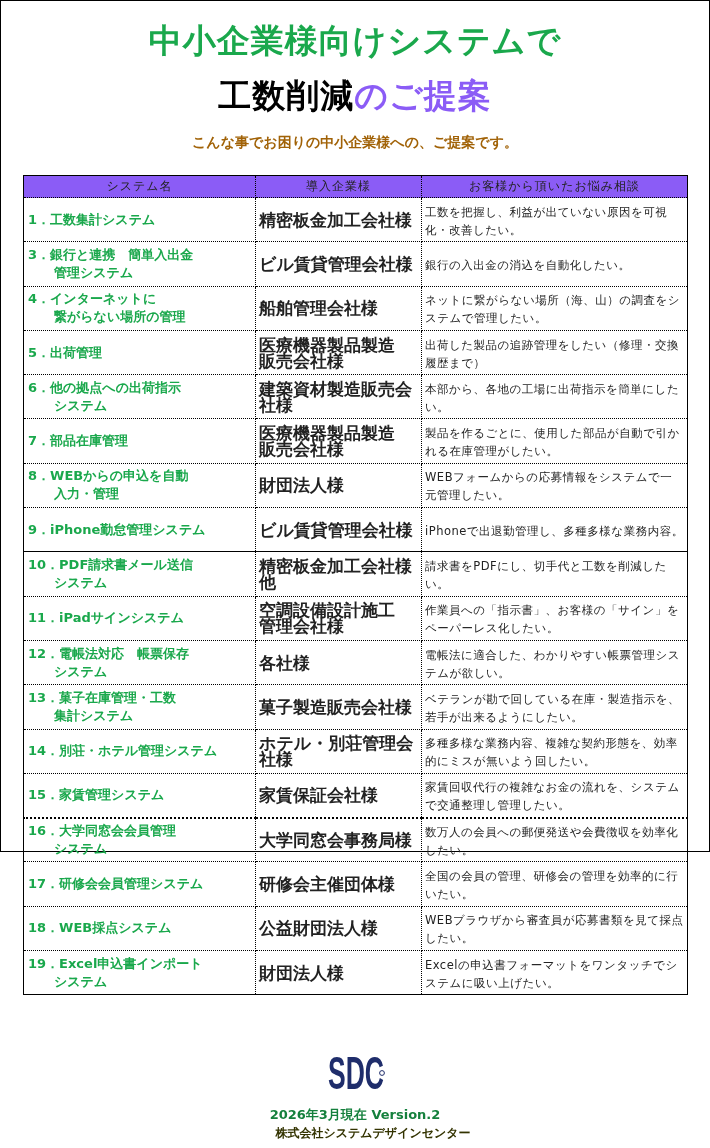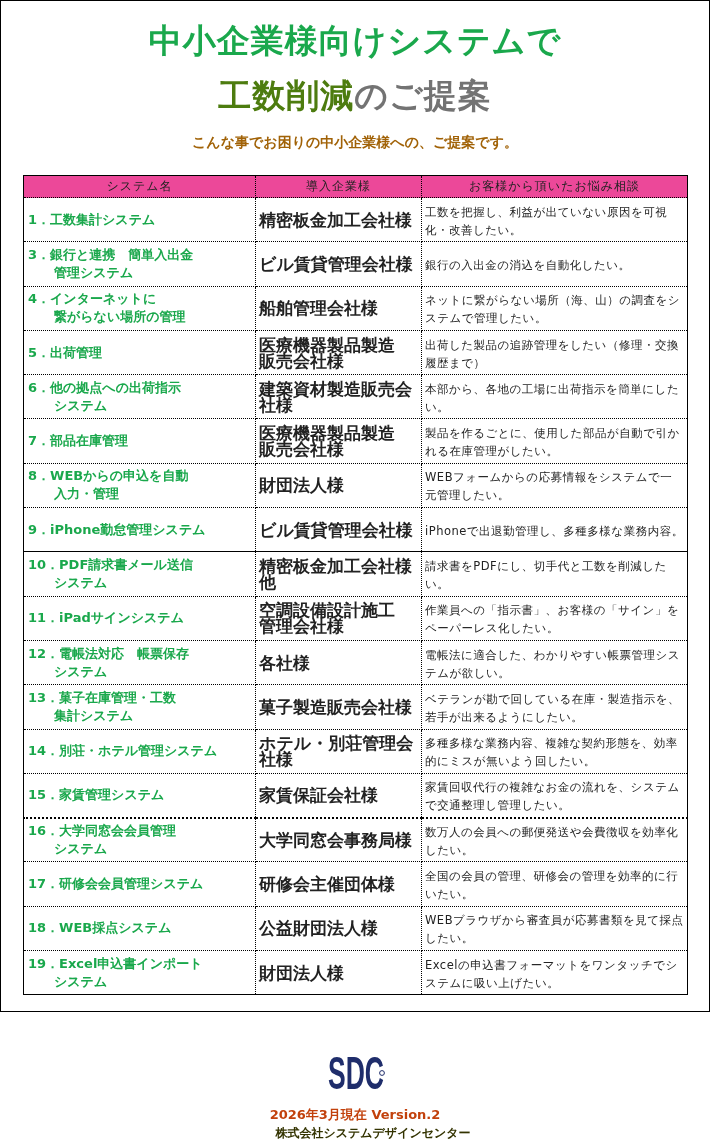--- a/index.html
+++ b/index.html
@@ -1,43 +1,43 @@
 <!DOCTYPE html>
 <html><head>
 <meta charset="utf-8">
 <style>
   * { box-sizing: border-box; margin: 0; padding: 0; }
   html, body { width: 710px; height: 1148px; background: #ffffff; }
   body { font-family: "DejaVu Sans", "Liberation Sans", sans-serif; color: #222; }
   .page {
-    position: relative; width: 710px; height: 1012px;
+    position: relative; width: 710px; height: 852px;
     border: 1px solid #000; border-top-width: 1px; background: #fff;
   }
   .title1 {
     position: absolute; top: 18px; left: 0; width: 100%;
     text-align: center; font-size: 33px; font-weight: bold;
     color: #1aa84c; letter-spacing: 1px;
   }
   .title2 {
     position: absolute; top: 73px; left: 0; width: 100%;
     text-align: center; font-size: 33px; font-weight: bold; letter-spacing: 1px;
   }
-  .title2 .accent { color: #4d7c0f; }
-  .title2 .rest { color: #737373; }
+  .title2 .accent { color: #000000; }
+  .title2 .rest { color: #8b5cf6; }
   .subtitle {
     position: absolute; top: 133px; left: 0; width: 100%;
     text-align: center; font-size: 14px; font-weight: bold; color: #a16207;
   }
   table.main {
     position: absolute; top: 174px; left: 22px; width: 664px;
     border-collapse: collapse; border: 1.5px solid #000;
     table-layout: fixed;
   }
   table.main th {
-    background: #ec4899; font-weight: normal; font-size: 12px; color: #222;
+    background: #8b5cf6; font-weight: normal; font-size: 12px; color: #222;
     height: 22px; text-align: center; letter-spacing: 1px;
     border-right: 1px dotted #000; border-bottom: 1px dotted #000;
   }
   table.main td {
     height: 44.3px; vertical-align: middle;
     border-right: 1px dotted #000; border-bottom: 1px dotted #000;
   }
   table.main tr.solid-bottom td { border-bottom: 1.5px solid #000; }
   table.main tr.double-bottom td { border-bottom: 2px dotted #000; }
   table.main th:last-child, table.main td:last-child { border-right: none; }
@@ -47,21 +47,21 @@
   td.sys .num { display: inline-block; }
   td.sys .line2 { display: block; padding-left: 26px; }
   td.co { font-size: 17px; font-weight: bold; color: #222; padding-left: 3px; line-height: 16px; }
   td.co .l2 { display: block; }
   td.msg { font-size: 11.5px; color: #222; padding: 2px 3px 0 3px; line-height: 18px; letter-spacing: 0.5px; }
   .logo {
     position: absolute; top: 1048px; left: 327px; width: 58px; height: 42px;
   }
   .footer1 {
     position: absolute; top: 1105px; left: 0; width: 100%;
-    text-align: center; font-size: 13px; font-weight: bold; color: #c2410c;
+    text-align: center; font-size: 13px; font-weight: bold; color: #15803d;
   }
   .footer2 {
     position: absolute; top: 1124px; left: 18px; width: 100%;
     text-align: center; font-size: 12px; font-weight: bold; color: #333300;
   }
 </style>
 </head>
 <body>
 
 <div class="page">

